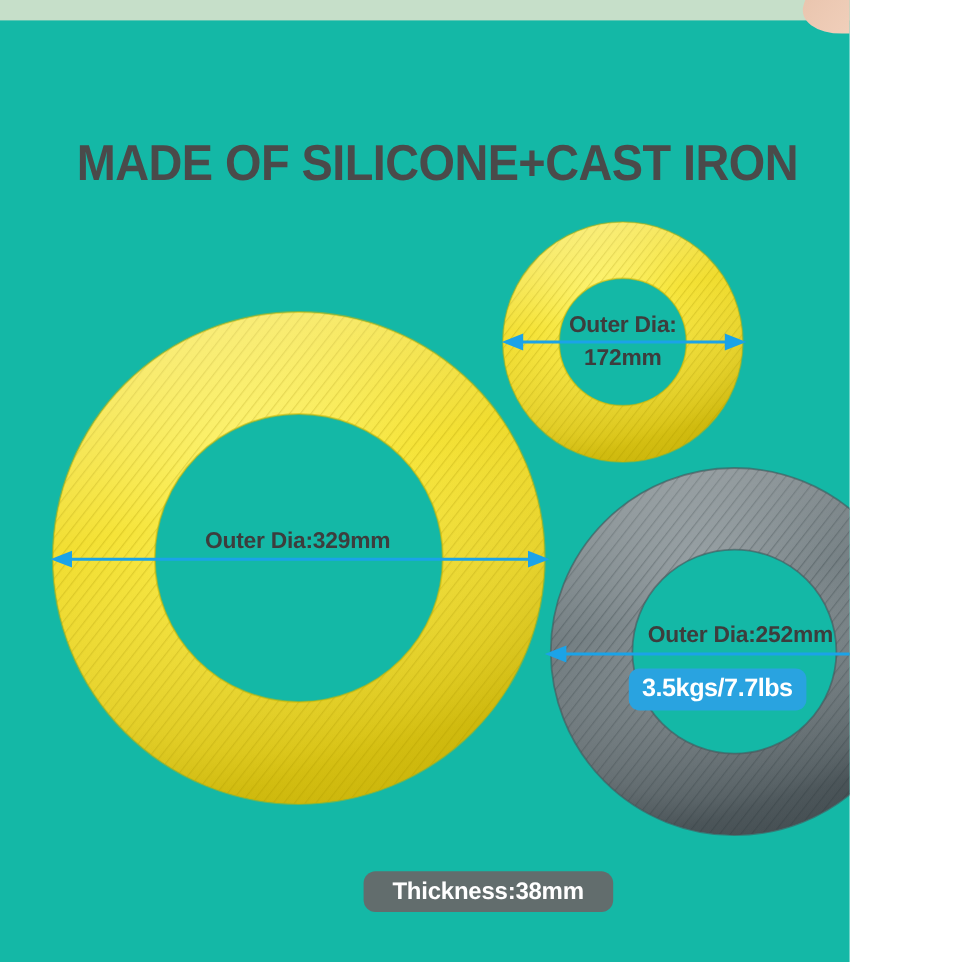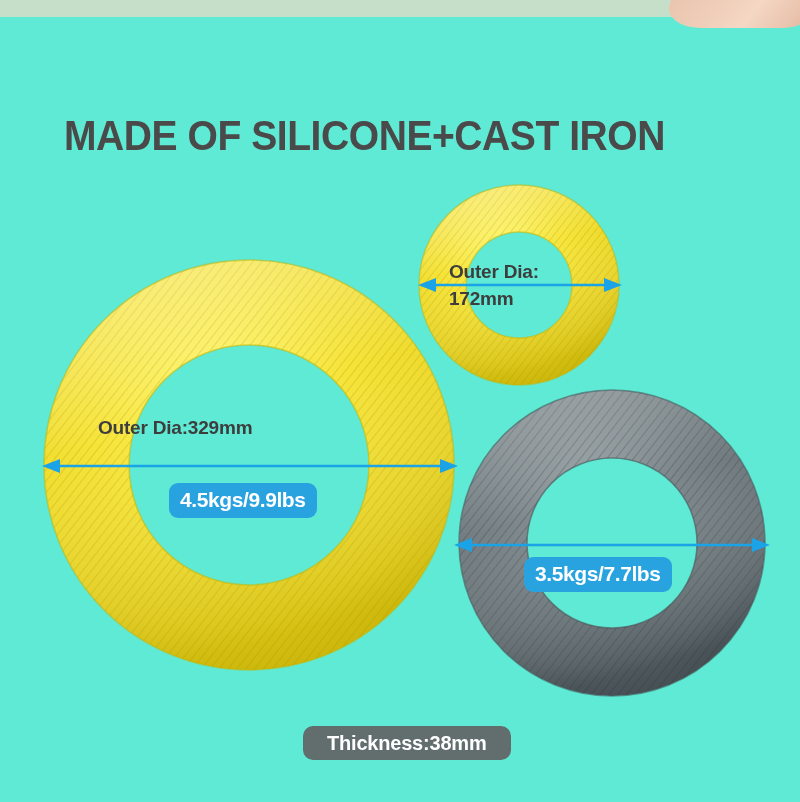--- a/index.html
+++ b/index.html
@@ -6,23 +6,23 @@
   html, body {
     margin: 0;
     padding: 0;
     background: #ffffff;
   }
   body {
     font-family: "Liberation Sans", sans-serif;
   }
   #stage {
     position: relative;
-    width: 800px;
+    width: 708px;
     height: 802px;
-    background: #5eead4;
+    background: #14b8a6;
     overflow: hidden;
   }
 
   
   .top-banner {
     position: absolute;
     left: 0;
     top: 0;
     width: 800px;
     height: 17px;
@@ -75,20 +75,21 @@
   }
   .dim-arrow svg { display: block; width: 100%; height: 100%; }
 
   
   .dim-label {
     position: absolute;
     color: #3d3d3d;
     font-size: 19px;
     line-height: 24px;
     font-weight: bold;
+    text-align: center;
     white-space: pre-line;
     letter-spacing: -0.2px;
   }
 
   
   .weight-badge {
     position: absolute;
     display: inline-block;
     background: #29a3e0;
     color: #ffffff;
@@ -158,31 +159,30 @@
       <g mask="url(#lyMask)">
         <circle cx="207" cy="207" r="205" fill="url(#lyFill)"></circle>
         <circle cx="207" cy="207" r="205" fill="url(#lyRib)"></circle>
         <circle cx="207" cy="207" r="205" fill="url(#lyShadeTop)"></circle>
       </g>
       <circle cx="207" cy="207" r="205" fill="none" stroke="#c9b400" stroke-opacity="0.5" stroke-width="1.6"></circle>
       <circle cx="207" cy="207" r="120" fill="none" stroke="#cbb700" stroke-opacity="0.55" stroke-width="1.6"></circle>
     </svg>
   </div>
 
-  <div class="dim-label" style="left:98px; top:416px; width:300px;">Outer Dia:329mm</div>
+  <div class="dim-label" style="left:98px; top:440px; width:300px;">Outer Dia:329mm</div>
 
   <div class="dim-arrow" style="left:40px; top:455px; width:420px;">
     <svg viewBox="0 0 420 22" xmlns="http://www.w3.org/2000/svg">
       <line x1="10" y1="11" x2="410" y2="11" stroke="#1ba3e8" stroke-width="2.4"></line>
       <polygon points="2,11 20,4 20,18" fill="#1ba3e8"></polygon>
       <polygon points="418,11 400,4 400,18" fill="#1ba3e8"></polygon>
     </svg>
   </div>
 
-  <div class="weight-badge" style="left:169px; top:483px;">4.5kgs/9.9lbs</div>
 
   <div class="ring" style="left:418px; top:184px; width:202px; height:202px;">
     <svg viewBox="0 0 202 202" xmlns="http://www.w3.org/2000/svg">
       <defs>
         <radialGradient id="syFill" cx="42%" cy="32%" r="72%">
           <stop offset="0%" stop-color="#fdf35c"></stop>
           <stop offset="45%" stop-color="#f5e22e"></stop>
           <stop offset="80%" stop-color="#ecd61d"></stop>
           <stop offset="100%" stop-color="#d9c30f"></stop>
         </radialGradient>
@@ -250,20 +250,21 @@
       <g mask="url(#grMask)">
         <circle cx="155" cy="155" r="153" fill="url(#grFill)"></circle>
         <circle cx="155" cy="155" r="153" fill="url(#grRib)"></circle>
         <circle cx="155" cy="155" r="153" fill="url(#grShadeTop)"></circle>
       </g>
       <circle cx="155" cy="155" r="153" fill="none" stroke="#4a5458" stroke-opacity="0.6" stroke-width="1.5"></circle>
       <circle cx="155" cy="155" r="85" fill="none" stroke="#4a5458" stroke-opacity="0.6" stroke-width="1.5"></circle>
     </svg>
   </div>
 
+  <div class="dim-label" style="left:512px; top:518px; width:210px;">Outer Dia:252mm</div>
 
   <div class="dim-arrow" style="left:452px; top:534px; width:320px;">
     <svg viewBox="0 0 320 22" xmlns="http://www.w3.org/2000/svg">
       <line x1="10" y1="11" x2="310" y2="11" stroke="#1ba3e8" stroke-width="2.4"></line>
       <polygon points="2,11 20,4 20,18" fill="#1ba3e8"></polygon>
       <polygon points="318,11 300,4 300,18" fill="#1ba3e8"></polygon>
     </svg>
   </div>
 
   <div class="weight-badge" style="left:524px; top:557px;text-align:center;">3.5kgs/7.7lbs</div>

